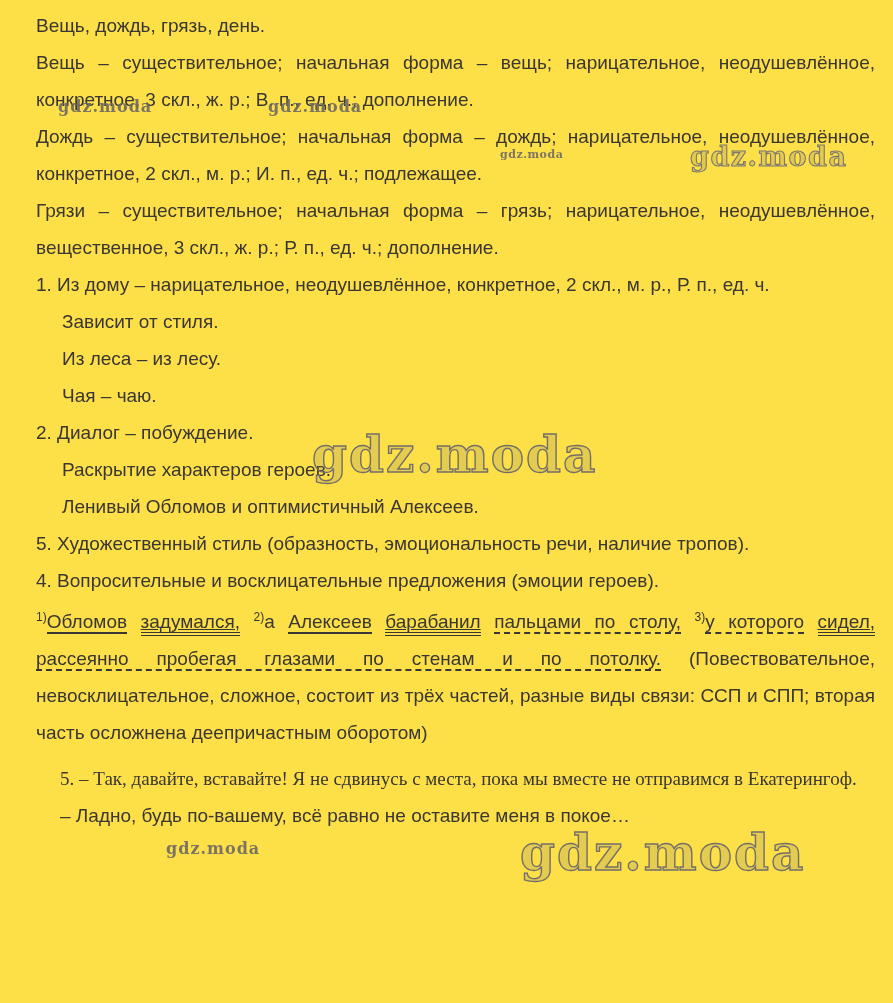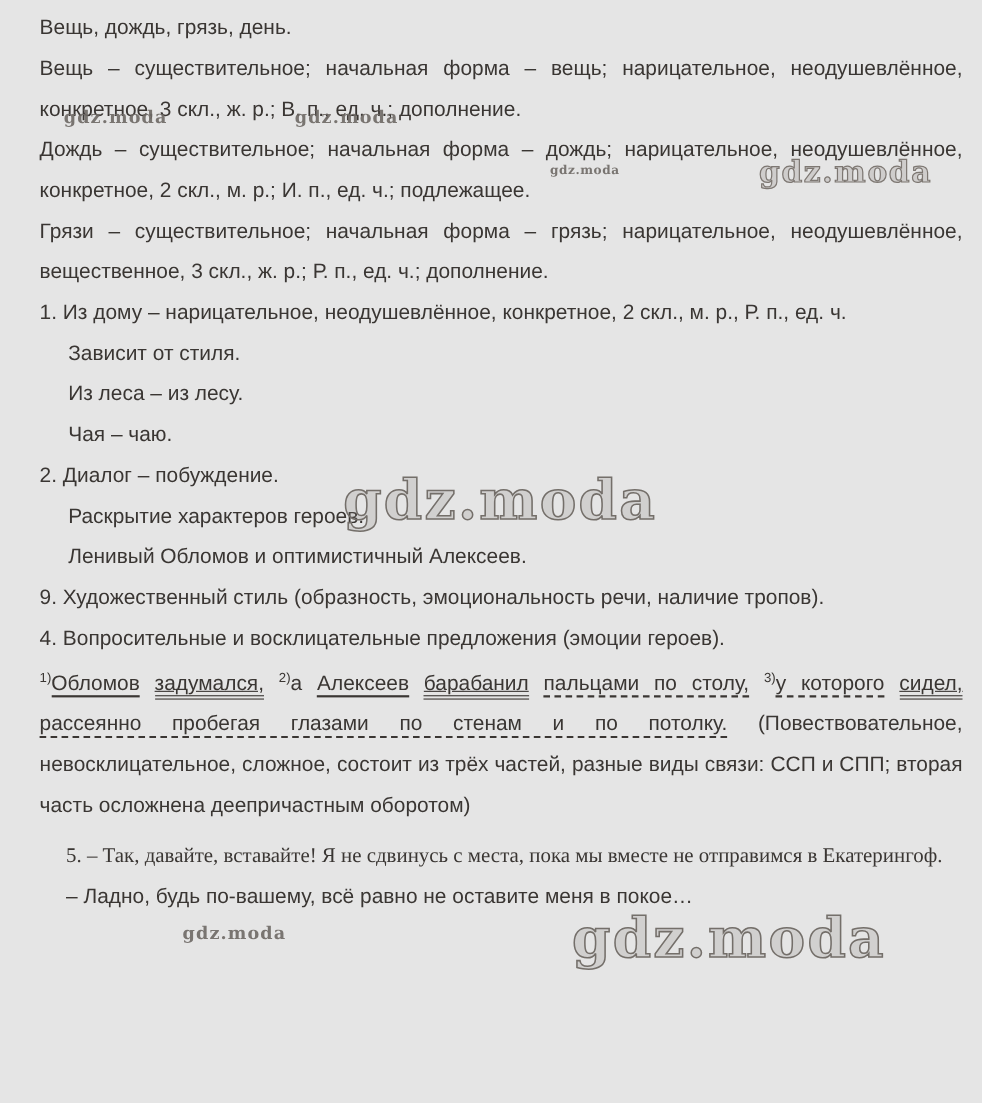--- a/index.html
+++ b/index.html
@@ -4,21 +4,21 @@
 <style>
   html, body {
     margin: 0;
     padding: 0;
     background: #ffffff;
   }
   .page {
     position: relative;
     width: 893px;
     height: 1003px;
-    background: #e5e5e5;
+    background: #fde047;
     overflow: hidden;
     box-sizing: border-box;
     padding: 7px 18px 0 36px;
     font-family: "Liberation Sans", sans-serif;
     font-size: 19px;
     line-height: 37px;
     color: #3a3633;
   }
   p { margin: 0; }
   .just { text-align: justify; }
@@ -88,21 +88,21 @@
 
   <p>1. Из дому – нарицательное, неодушевлённое, конкретное, 2 скл., м. р., Р. п., ед. ч.</p>
   <p class="sub">Зависит от стиля.</p>
   <p class="sub">Из леса – из лесу.</p>
   <p class="sub">Чая – чаю.</p>
 
   <p>2. Диалог – побуждение.</p>
   <p class="sub">Раскрытие характеров героев.</p>
   <p class="sub">Ленивый Обломов и оптимистичный Алексеев.</p>
 
-  <p>9. Художественный стиль (образность, эмоциональность речи, наличие тропов).</p>
+  <p>5. Художественный стиль (образность, эмоциональность речи, наличие тропов).</p>
   <p>4. Вопросительные и восклицательные предложения (эмоции героев).</p>
 
   <p class="parse just"><sup>1)</sup><span class="u-solid">Обломов</span>
     <span class="u-double">задумался,</span>
     <sup>2)</sup><span>а</span>
     <span class="u-solid">Алексеев</span>
     <span class="u-double">барабанил</span>
     <span class="u-dashdot">пальцами по столу,</span>
     <sup>3)</sup><span class="u-dashed">у которого</span>
     <span class="u-double">сидел,</span>

